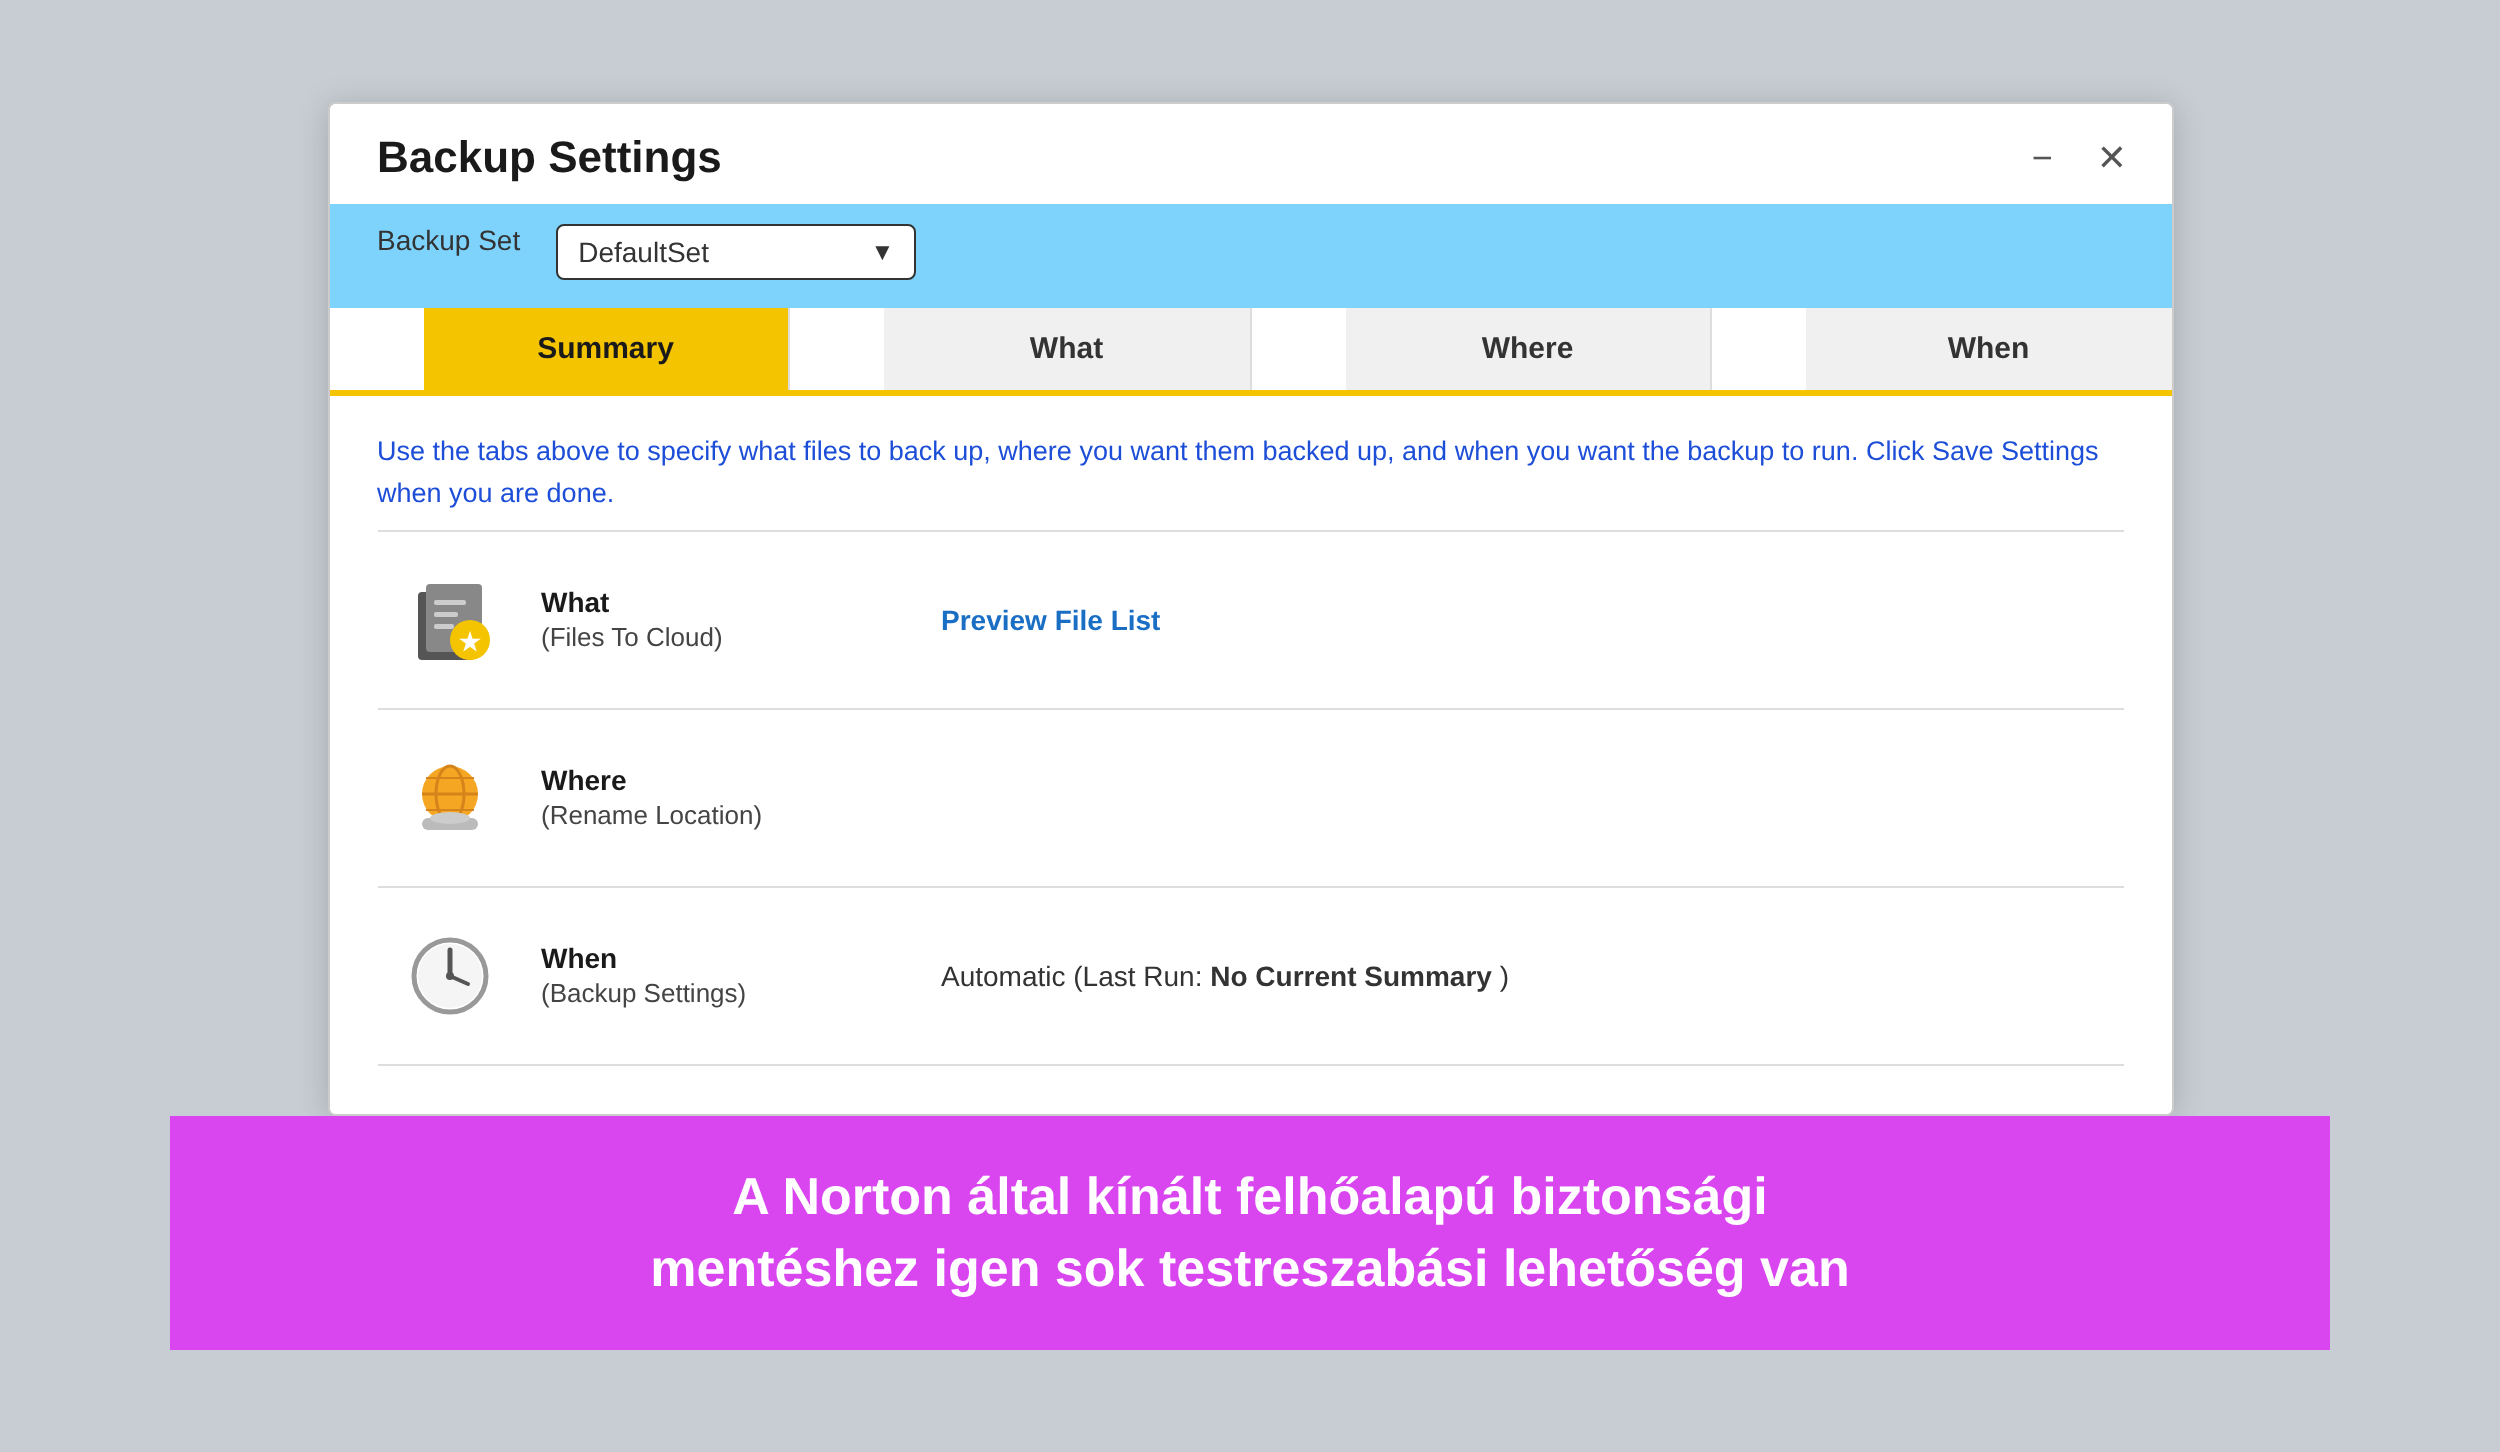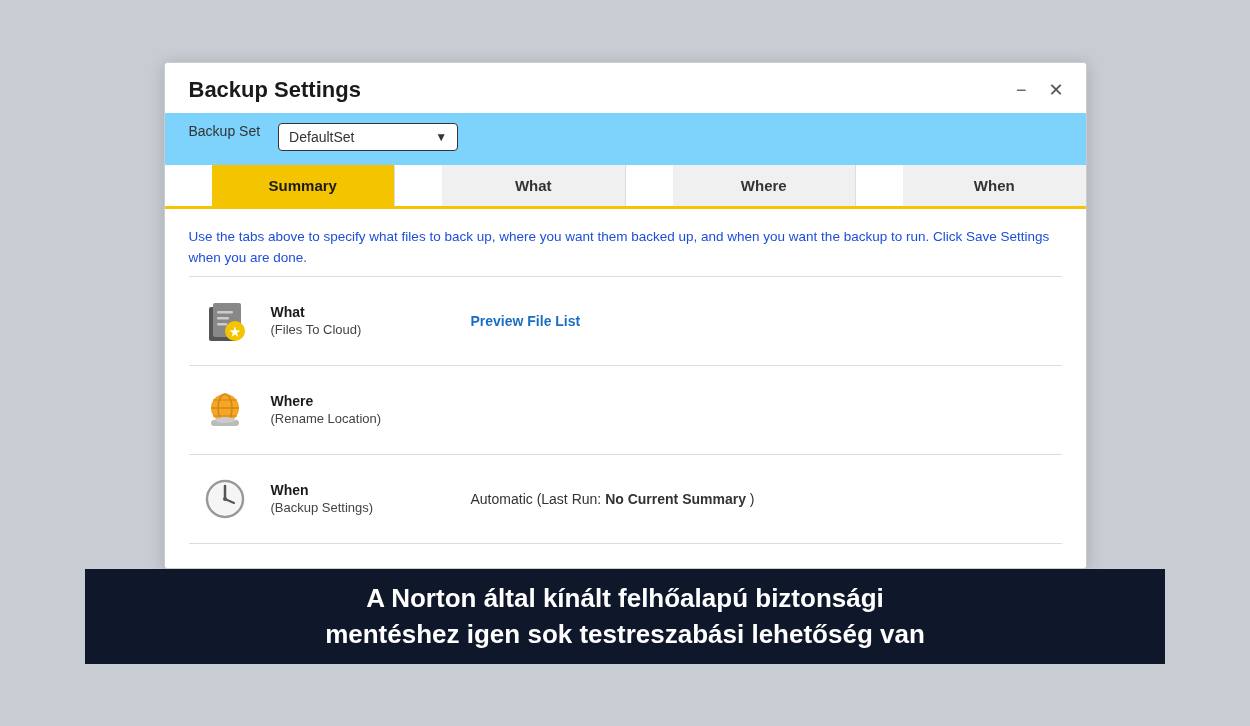--- a/index.html
+++ b/index.html
@@ -207,22 +207,22 @@
     }
 
     .summary-row-value.link {
       color: #1a6fc4;
       cursor: pointer;
       font-weight: 700;
       text-decoration: none;
     }
 
     .caption-bar {
-      background: #0f172a;
-      padding: 11px 60px;
+      background: #d946ef;
+      padding: 22px 60px;
       text-align: center;
     }
 
     .caption-text {
       color: #fff;
       font-size: 26px;
       font-weight: 700;
       line-height: 1.4;
     }
   </style>

